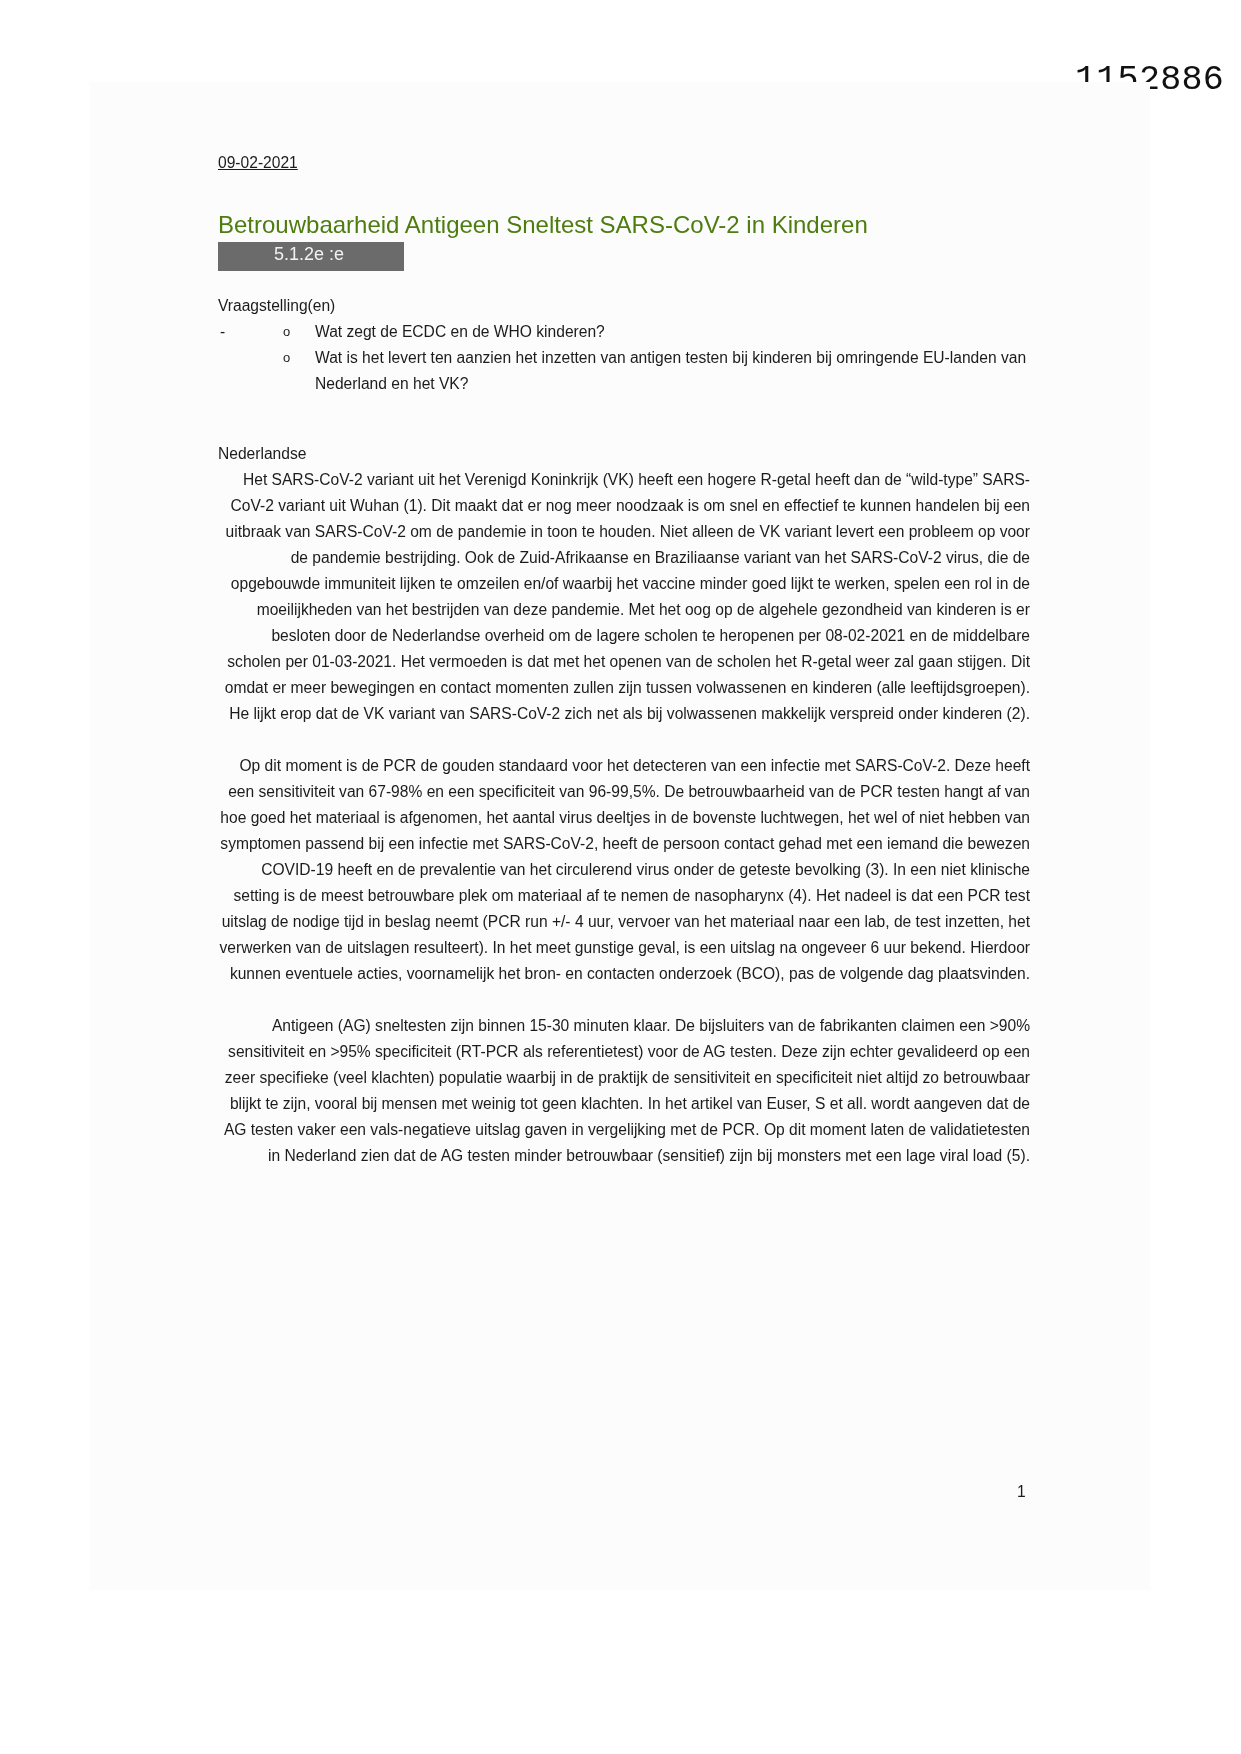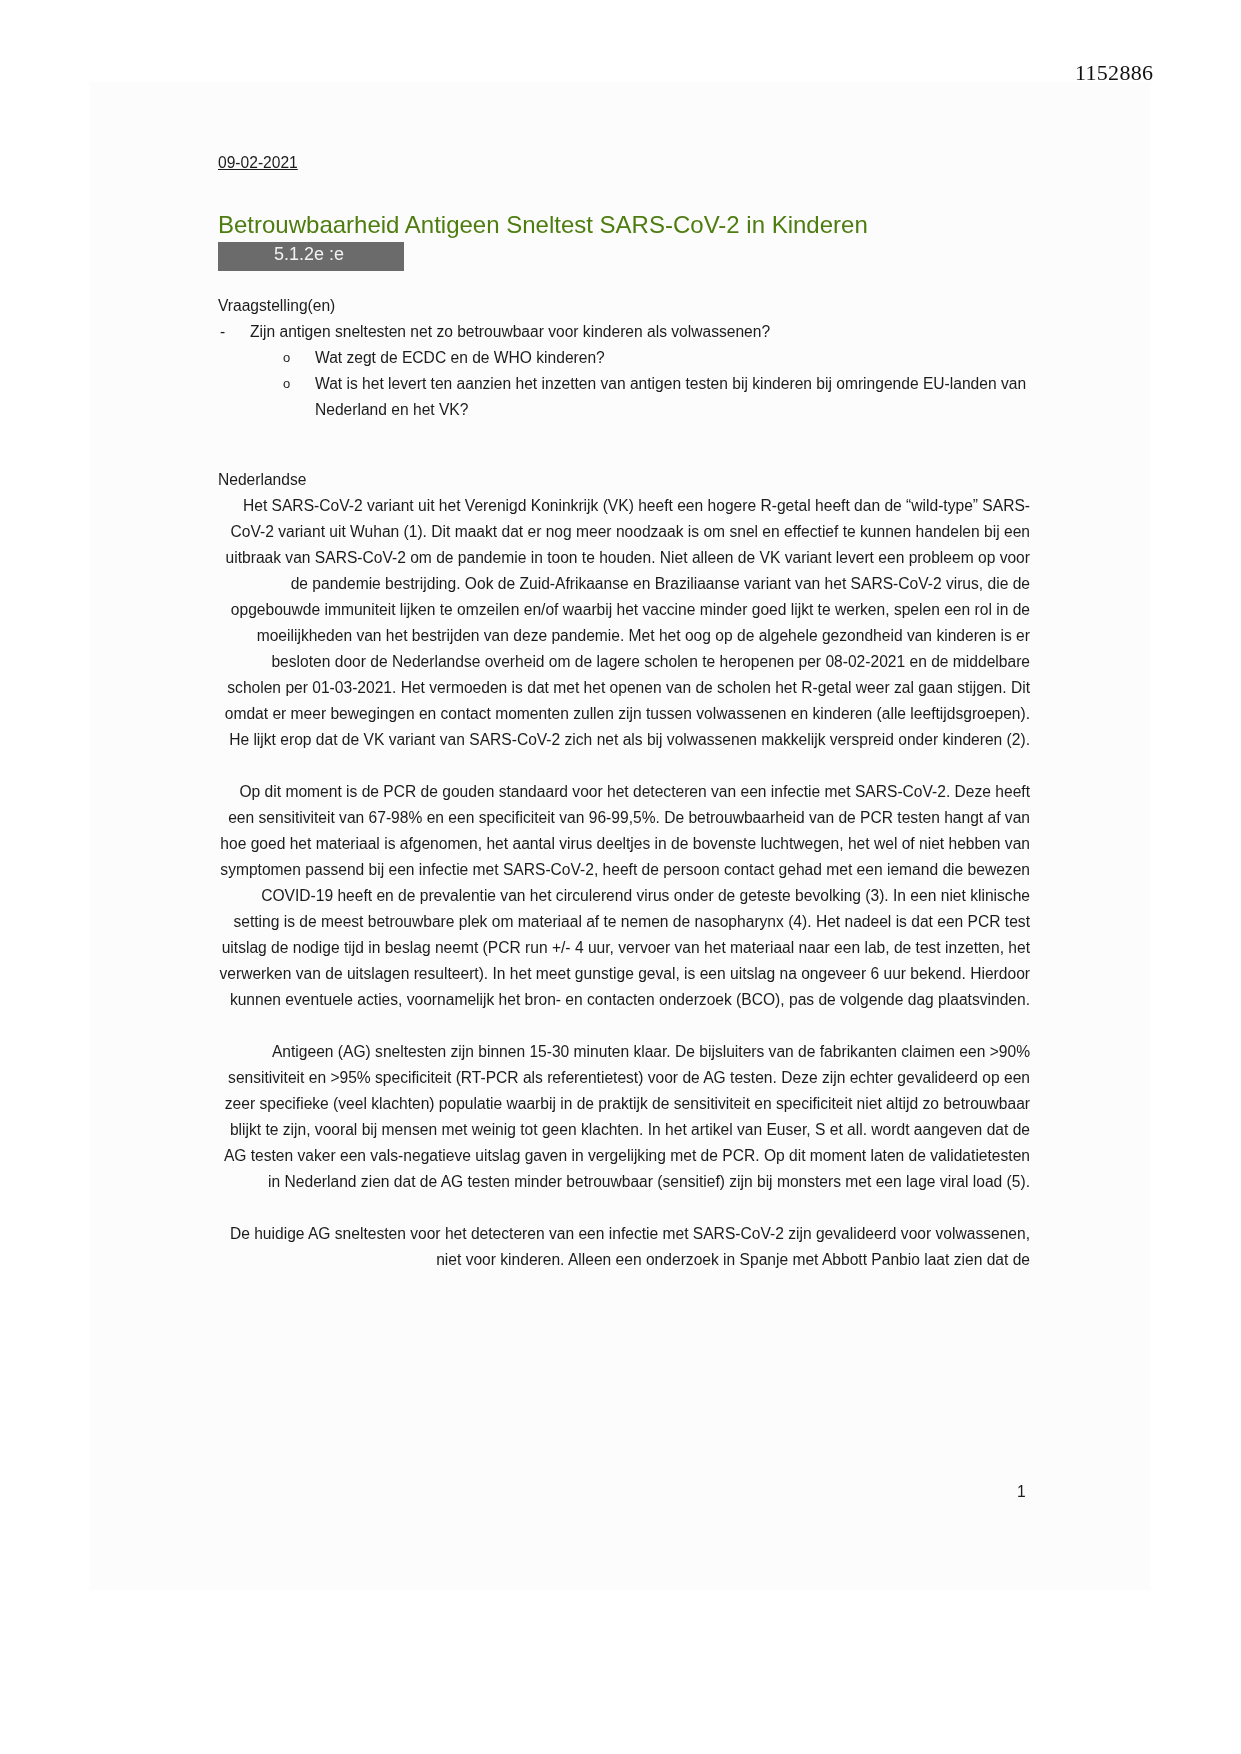--- a/index.html
+++ b/index.html
@@ -4,22 +4,22 @@
 <style>
   html, body { margin: 0; padding: 0; }
   body {
     width: 1241px; height: 1754px; position: relative;
     background: #ffffff; overflow: hidden;
     font-family: "Liberation Sans", "DejaVu Sans", sans-serif;
     color: #1a1a1a;
   }
   .doc-id {
     position: absolute; top: 60px; left: 1075px;
-    font-family: Liberation Serif, serif;
-    font-size: 22px; color: #111; letter-spacing: 0.3px;
+    font-family: Liberation Mono, monospace;
+    font-size: 35px; color: #111; letter-spacing: 0.3px;
   }
   .page {
     position: absolute; left: 90px; top: 82px; width: 1060px; height: 1508px;
     background: #fcfcfc;
   }
   .content {
     position: absolute; left: 218px; top: 150px; width: 812px;
     font-size: 15.6px; line-height: 26px; color: #1c1c1c;
   }
   .date { margin: 0; height: 26px; text-decoration: underline; }
@@ -61,21 +61,20 @@
 
   <div class="redaction">
     <span>5.1.2e :e</span>
   </div>
 
   <div class="sec1">
     <p class="h">Vraagstelling(en)</p>
     <ul class="q-list">
       <li class="q-item">
         <span class="bul">-</span>
-        <span>Zijn antigen sneltesten net zo betrouwbaar voor kinderen als volwassenen?</span>
       </li>
     </ul>
     <ul class="sub-list">
       <li class="sub-item">
         <span class="bul">o</span>
         <span>Wat zegt de ECDC en de WHO kinderen?</span>
       </li>
       <li class="sub-item">
         <span class="bul">o</span>
         <span>Wat is het levert ten aanzien het inzetten van antigen testen bij kinderen bij omringende EU-landen van Nederland en het VK?</span>
@@ -84,17 +83,16 @@
   </div>
 
   <div class="sec2">
     <p class="h">Nederlandse</p>
     <p class="par">Het SARS-CoV-2 variant uit het Verenigd Koninkrijk (VK) heeft een hogere R-getal heeft dan de “wild-type” SARS-CoV-2 variant uit Wuhan (1). Dit maakt dat er nog meer noodzaak is om snel en effectief te kunnen handelen bij een uitbraak van SARS-CoV-2 om de pandemie in toon te houden. Niet alleen de VK variant levert een probleem op voor de pandemie bestrijding. Ook de Zuid-Afrikaanse en Braziliaanse variant van het SARS-CoV-2 virus, die de opgebouwde immuniteit lijken te omzeilen en/of waarbij het vaccine minder goed lijkt te werken, spelen een rol in de moeilijkheden van het bestrijden van deze pandemie. Met het oog op de algehele gezondheid van kinderen is er besloten door de Nederlandse overheid om de lagere scholen te heropenen per 08-02-2021 en de middelbare scholen per 01-03-2021. Het vermoeden is dat met het openen van de scholen het R-getal weer zal gaan stijgen. Dit omdat er meer bewegingen en contact momenten zullen zijn tussen volwassenen en kinderen (alle leeftijdsgroepen). He lijkt erop dat de VK variant van SARS-CoV-2 zich net als bij volwassenen makkelijk verspreid onder kinderen (2).</p>
     <div class="gap"></div>
     <p class="par">Op dit moment is de PCR de gouden standaard voor het detecteren van een infectie met SARS-CoV-2. Deze heeft een sensitiviteit van 67-98% en een specificiteit van 96-99,5%. De betrouwbaarheid van de PCR testen hangt af van hoe goed het materiaal is afgenomen, het aantal virus deeltjes in de bovenste luchtwegen, het wel of niet hebben van symptomen passend bij een infectie met SARS-CoV-2, heeft de persoon contact gehad met een iemand die bewezen COVID-19 heeft en de prevalentie van het circulerend virus onder de geteste bevolking (3). In een niet klinische setting is de meest betrouwbare plek om materiaal af te nemen de nasopharynx (4). Het nadeel is dat een PCR test uitslag de nodige tijd in beslag neemt (PCR run +/- 4 uur, vervoer van het materiaal naar een lab, de test inzetten, het verwerken van de uitslagen resulteert). In het meet gunstige geval, is een uitslag na ongeveer 6 uur bekend. Hierdoor kunnen eventuele acties, voornamelijk het bron- en contacten onderzoek (BCO), pas de volgende dag plaatsvinden.</p>
     <div class="gap"></div>
     <p class="par">Antigeen (AG) sneltesten zijn binnen 15-30 minuten klaar. De bijsluiters van de fabrikanten claimen een &gt;90% sensitiviteit en &gt;95% specificiteit (RT-PCR als referentietest) voor de AG testen. Deze zijn echter gevalideerd op een zeer specifieke (veel klachten) populatie waarbij in de praktijk de sensitiviteit en specificiteit niet altijd zo betrouwbaar blijkt te zijn, vooral bij mensen met weinig tot geen klachten.  In het artikel van Euser, S et all. wordt aangeven dat de AG testen vaker een vals-negatieve uitslag gaven in vergelijking met de PCR. Op dit moment laten de validatietesten in Nederland zien dat de AG testen minder betrouwbaar (sensitief) zijn bij monsters met een lage viral load (5).</p>
     <div class="gap"></div>
-    <p class="par">De huidige AG sneltesten voor het detecteren van een infectie met SARS-CoV-2 zijn gevalideerd voor volwassenen, niet voor kinderen. Alleen een onderzoek in Spanje met Abbott Panbio laat zien dat de</p>
   </div>
 </div>
 
 <div class="page-num">1</div>
 
 </body></html>

